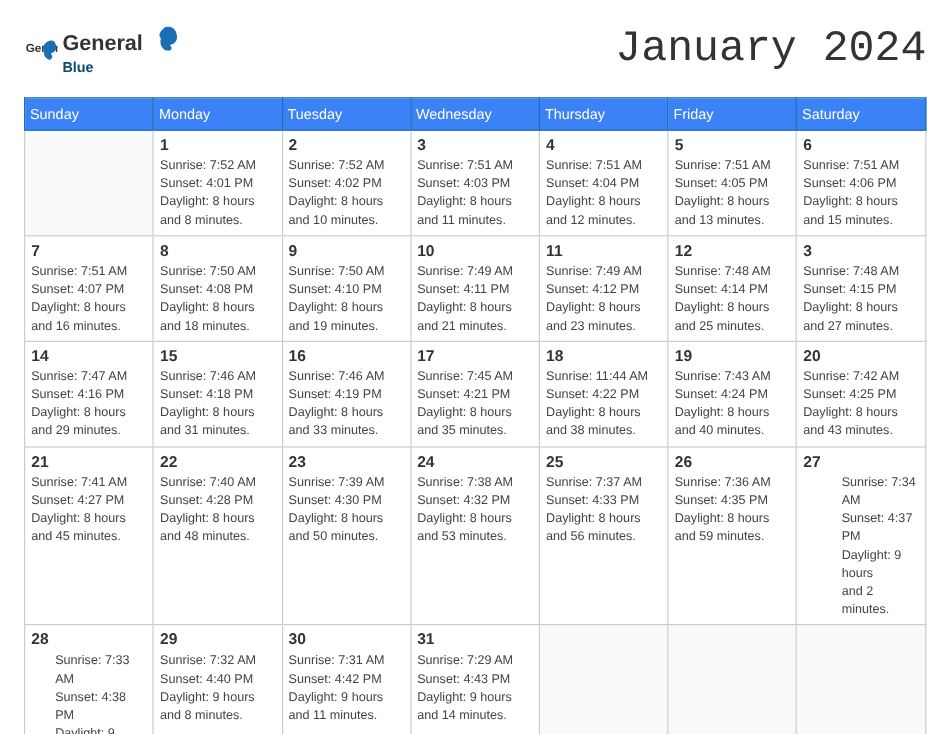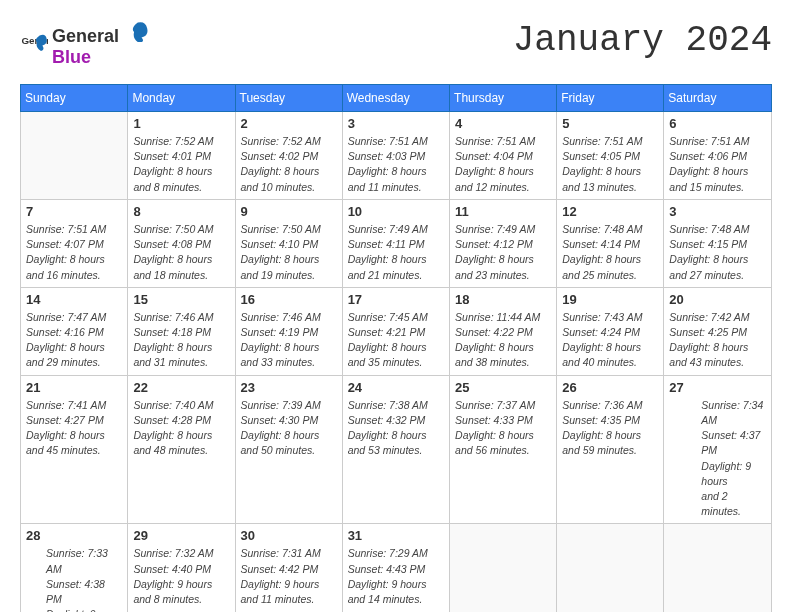--- a/index.html
+++ b/index.html
@@ -20,23 +20,23 @@
       display: flex;
       align-items: center;
       gap: 4px;
     }
     .logo-text-general {
       font-size: 18px;
       font-weight: bold;
       color: #333;
     }
     .logo-text-blue {
-      font-size: 18px;
+      font-size: 12px;
       font-weight: bold;
-      color: #a21caf;
+      color: #0c4a6e;
     }
     .logo-icon {
       width: 28px;
       height: 28px;
     }
     .title-section {
       text-align: right;
       font-family: Liberation Mono, monospace;
     }
     .month-title {
@@ -77,21 +77,20 @@
       font-size: 13px;
       font-weight: bold;
       color: #333;
       display: block;
       margin-bottom: 3px;
     }
     .day-info {
       color: #444;
       line-height: 1.45;
       font-size: 10.5px;
-      font-style: italic;
     }
   </style>
 </head>
 <body>
 
 <div class="header-section">
   <div class="logo">
     <svg class="logo-icon" viewBox="0 0 40 40" xmlns="http://www.w3.org/2000/svg">
       <text x="2" y="20" font-size="14" font-weight="bold" fill="#333">General</text>
       <path d="M28 8 Q36 4 38 12 Q40 20 32 22 Q36 28 30 30 Q22 26 24 18 Q20 14 28 8Z" fill="#1a6fb5"></path>

